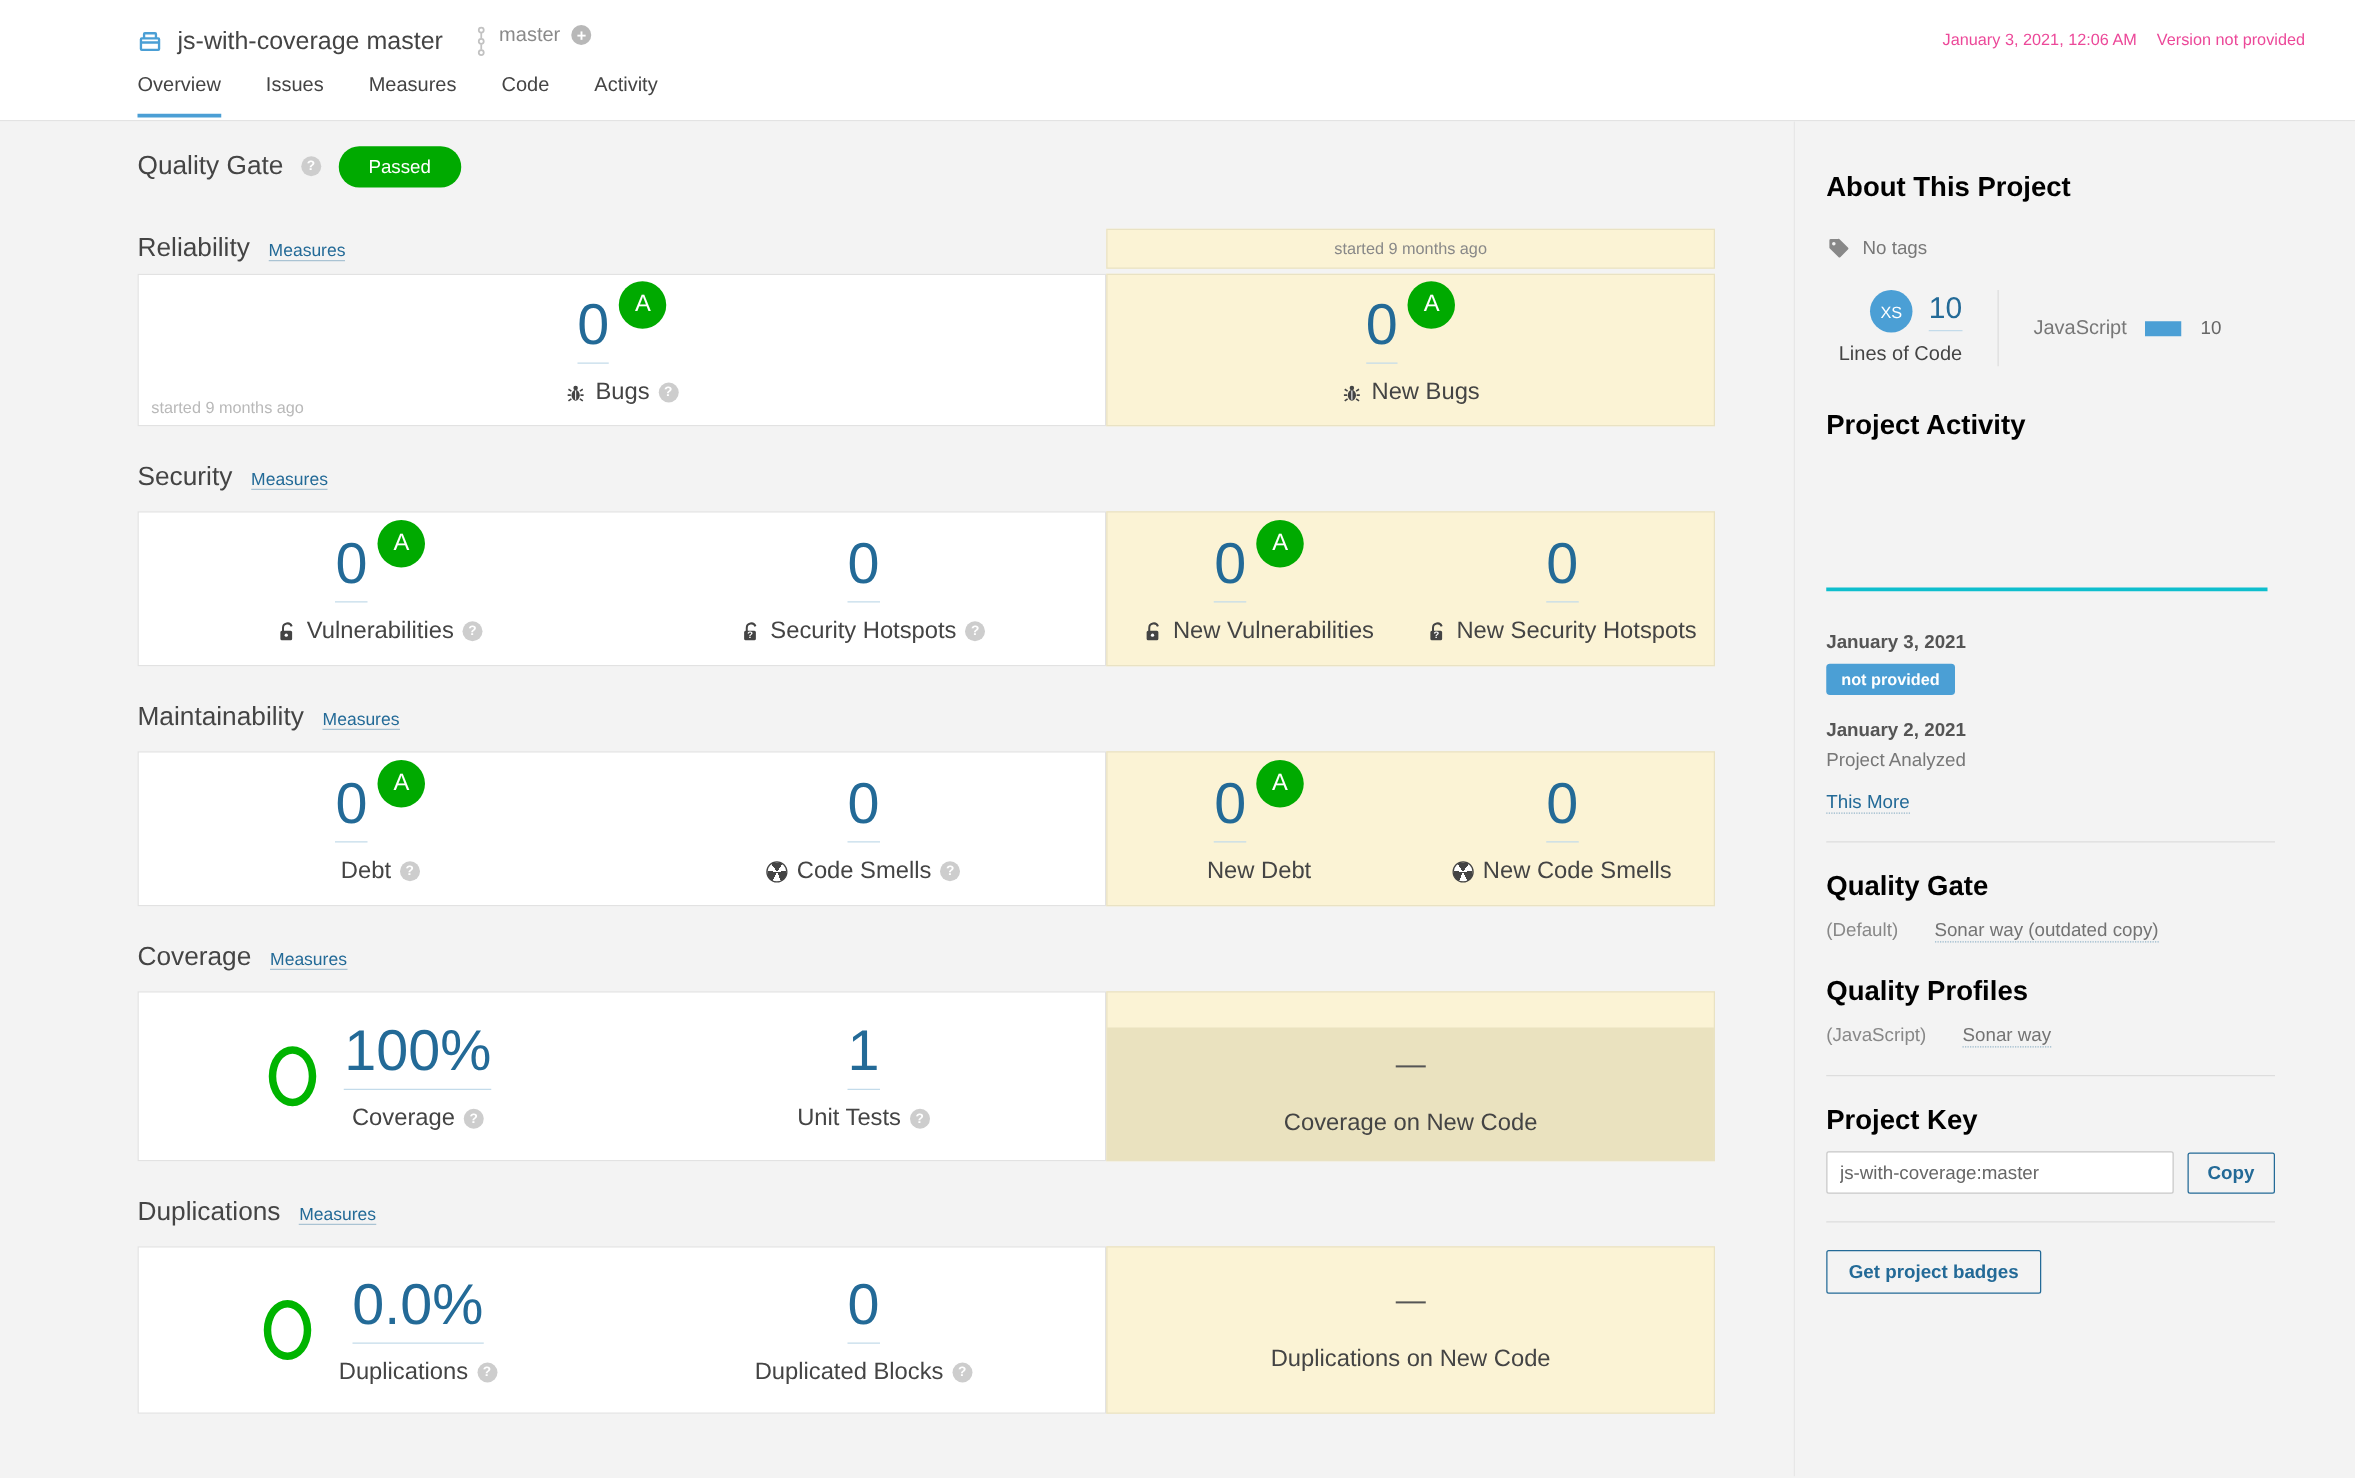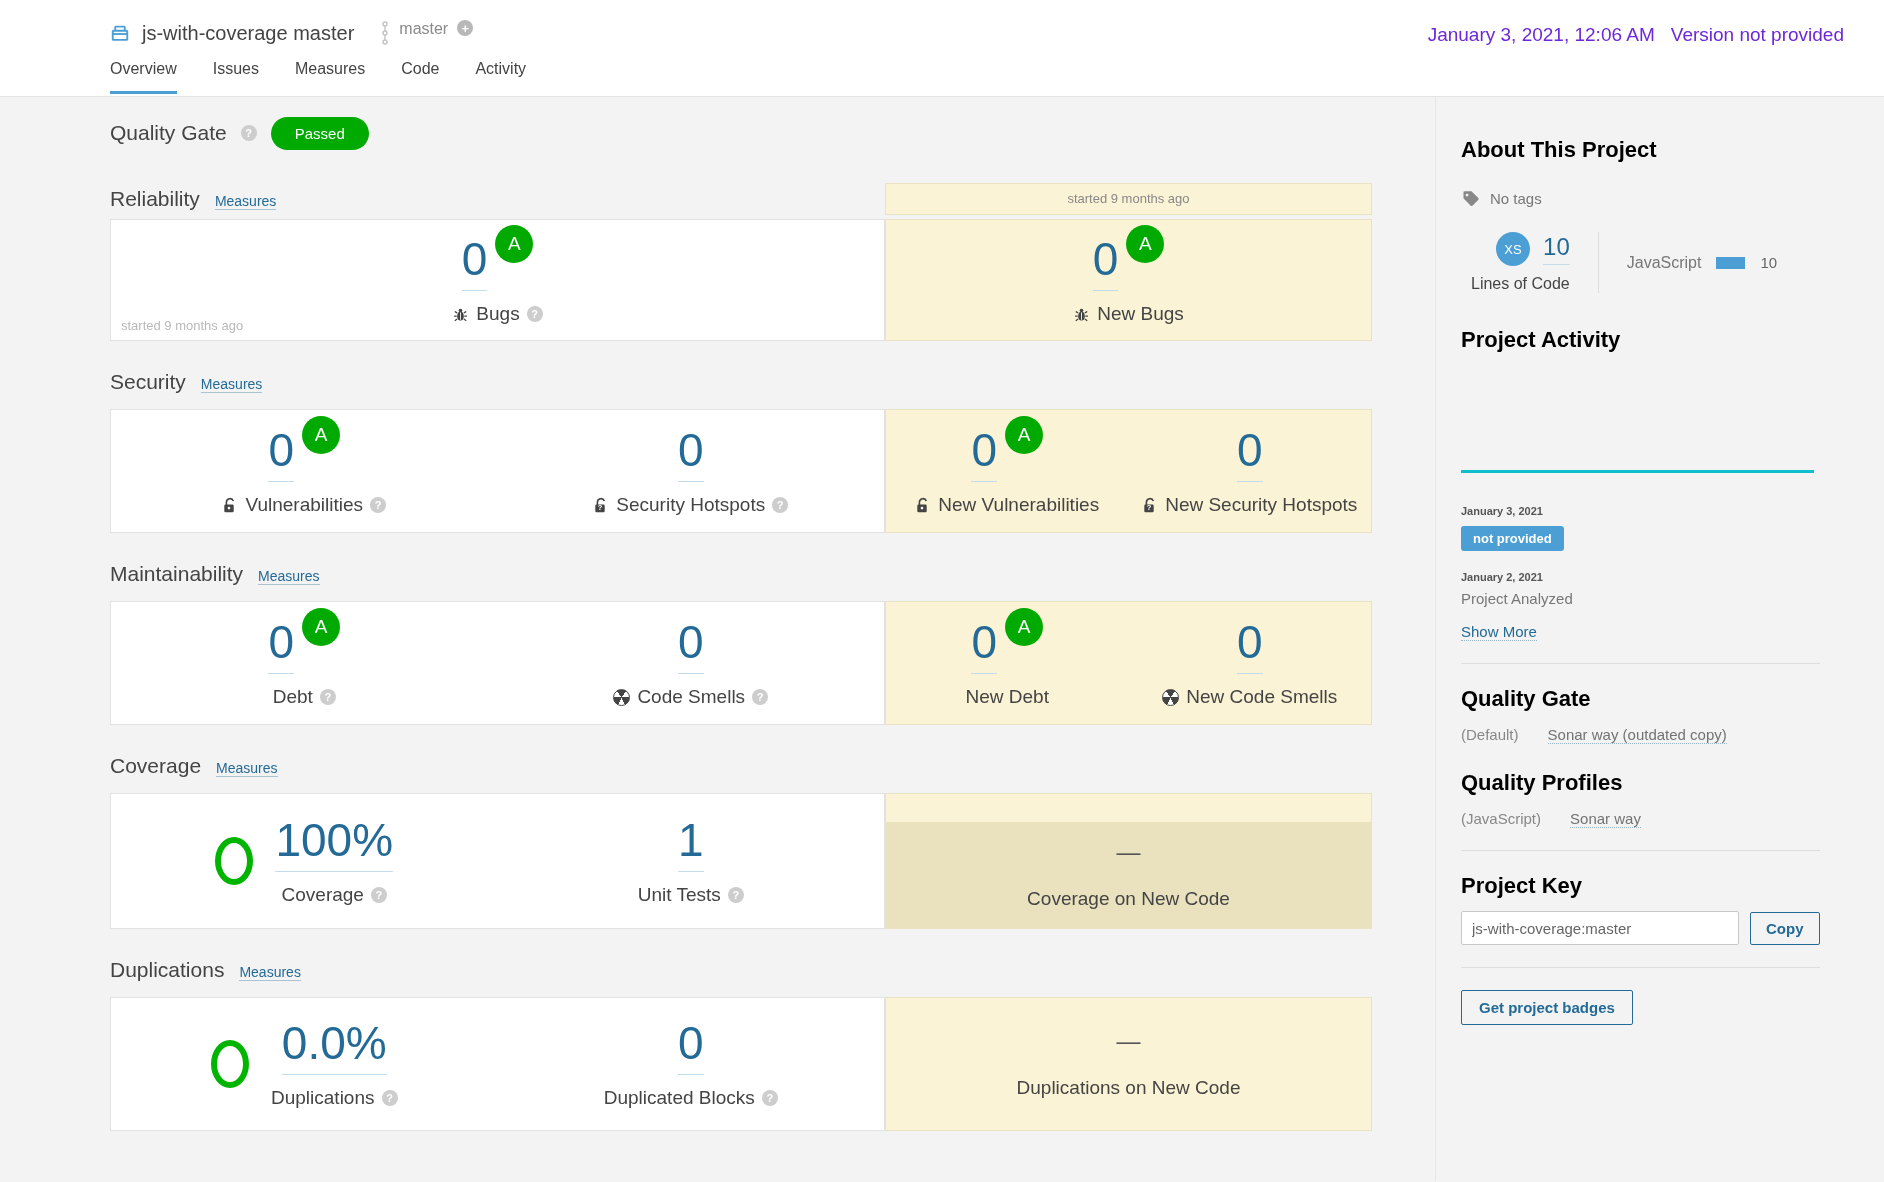--- a/index.html
+++ b/index.html
@@ -7,21 +7,21 @@
   body { background:#f3f3f3; font-family:"Liberation Sans", sans-serif; color:#444; overflow:hidden; }
 
   
   .header { background:#fff; height:97px; border-bottom:1px solid #e3e3e3; padding:18px 40px 0 110px; position:relative; }
   .header-top { display:flex; align-items:center; height:30px; }
   .proj-icon { display:flex; margin-right:12px; }
   .page-title { font-size:20px; color:#444; margin-right:26px; }
   .branch { display:flex; align-items:flex-start; gap:9px; color:#8a8a8a; font-size:16px; }
   .plus-circle { width:16px; height:16px; border-radius:50%; background:#b8b8b8; color:#fff; display:flex; align-items:center; justify-content:center; cursor:pointer; }
   .plus-circle::before { content:"+"; font-size:13px; font-weight:bold; line-height:1; }
-  .header-meta { position:absolute; right:40px; top:24px; font-size:19px; color:#6d28d9; display:flex; gap:16px; }
+  .header-meta { position:absolute; right:40px; top:24px; font-size:13px; color:#ec4899; display:flex; gap:16px; }
   .tabs { display:flex; gap:36px; margin-top:12px; }
   .tab { font-size:16px; color:#444; padding-bottom:13px; border-bottom:3px solid transparent; cursor:pointer; }
   .tab.active { border-bottom-color:#4b9fd5; }
 
   
   .content { display:flex; align-items:stretch; }
   .main { width:1262px; margin-left:110px; padding-top:18px; }
   .sidebar { flex:1; margin-left:63px; border-left:1px solid #e7e7e7; padding:40px 64px 0 25px; min-height:1084px; }
 
   
@@ -81,21 +81,21 @@
   .loc-value { font-size:24px; color:#236a97; border-bottom:1px solid #c3dbea; padding-bottom:3px; cursor:pointer; }
   .loc-label { margin-top:9px; font-size:16px; color:#444; }
   .lang-row { display:flex; align-items:center; gap:15px; margin-left:28px; font-size:16px; color:#777; }
   .lang-bar { width:29px; height:12px; background:#4b9fd5; }
   .lang-val { font-size:15px; color:#666; }
   .activity-title { margin-top:34px; }
   .activity-chart { margin-top:8px; height:112px; position:relative; }
   .activity-line { position:absolute; left:0; right:6px; bottom:0; height:3px; background:#0ebecd; }
   .event { margin-top:20px; }
   .event.firstev { margin-top:32px; }
-  .event-date { font-size:11px; font-weight:bold; color:#555; }
+  .event-date { font-size:15px; font-weight:bold; color:#555; }
   .event-badge { display:inline-block; margin-top:9px; background:#4b9fd5; color:#fff; font-weight:bold; font-size:13px; padding:5px 12px; border-radius:3px; }
   .event-text { margin-top:7px; font-size:15px; color:#777; }
   .show-more { display:inline-block; margin-top:16px; font-size:15px; color:#236a97; border-bottom:1px dotted rgba(35,106,151,.45); cursor:pointer; }
   .divider { border-top:1px solid #ddd; margin:22px 0; }
   .sb-block-row { margin-top:14px; display:flex; align-items:flex-start; gap:29px; font-size:15px; }
   .sb-scope { color:#888; }
   .sb-link { color:#737373; border-bottom:1px dotted rgba(35,106,151,.45); cursor:pointer; }
   .pk-row { margin-top:12px; display:flex; align-items:center; }
   .pk-input { width:278px; height:34px; border:1px solid #c8c8c8; border-radius:2px; background:#fff; color:#666; font-size:15px; font-family:"Liberation Sans",sans-serif; padding:0 10px; }
   .btn { display:inline-block; background:transparent; border:1px solid #236a97; color:#236a97; font-weight:bold; font-size:15px; font-family:"Liberation Sans",sans-serif; border-radius:2px; padding:7px 15px; cursor:pointer; }
@@ -479,21 +479,21 @@
     </div>
 
     <div class="event firstev">
       <div class="event-date">January 3, 2021</div>
       <span class="event-badge">not provided</span>
     </div>
     <div class="event">
       <div class="event-date">January 2, 2021</div>
       <div class="event-text">Project Analyzed</div>
     </div>
-    <span class="show-more">Show More</span>
+    <span class="show-more">This More</span>
 
     <div class="divider"></div>
 
     <div class="sb-h">Quality Gate</div>
     <div class="sb-block-row">
       <span class="sb-scope">(Default)</span>
       <span class="sb-link">Sonar way (outdated copy)</span>
     </div>
 
     <div style="margin-top:26px" class="sb-h">Quality Profiles</div>

